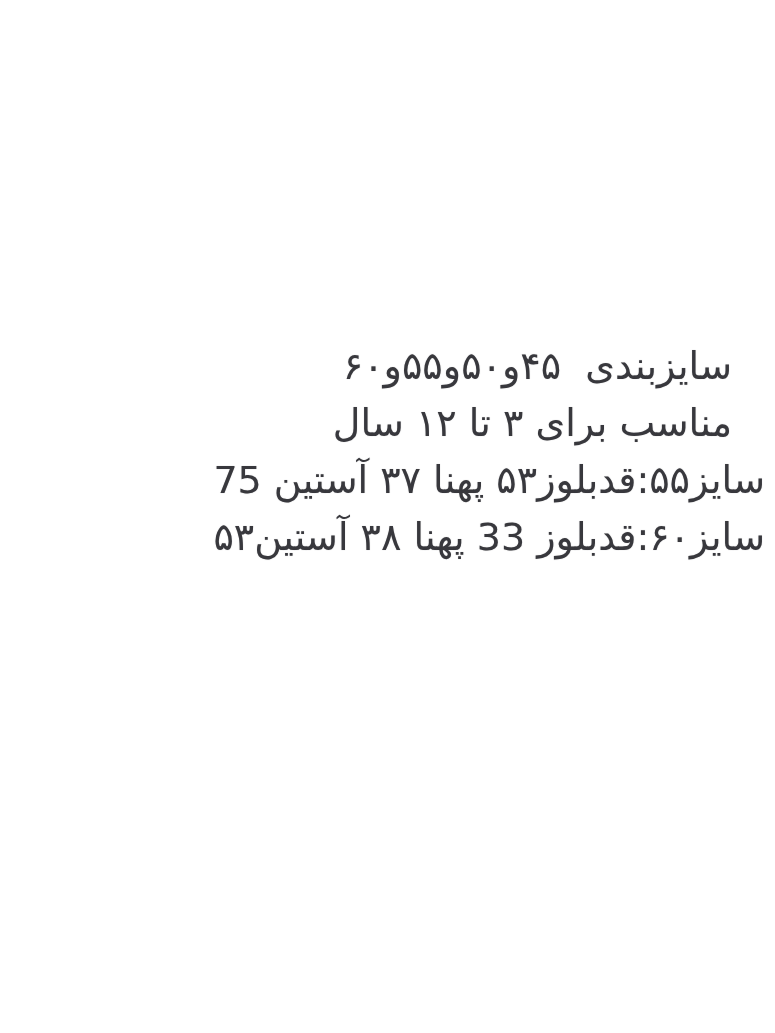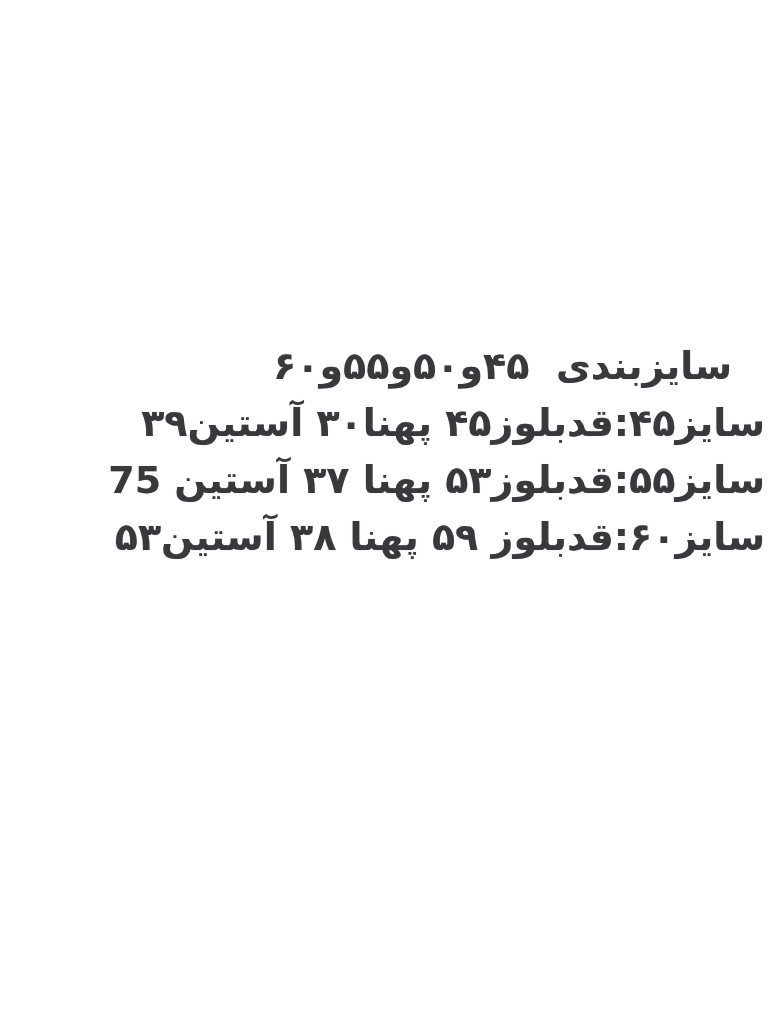--- a/index.html
+++ b/index.html
@@ -6,21 +6,20 @@
     margin: 0;
     padding: 0;
     background: #ffffff;
   }
   .sheet {
     position: relative;
     width: 775px;
     height: 1033px;
     background: #ffffff;
     overflow: hidden;
-    font-weight: bold;
   }
   .text-block {
     position: absolute;
     top: 338px;
     right: 10px;
     left: 10px;
     direction: rtl;
     text-align: right;
     font-family: "DejaVu Sans", sans-serif;
     font-size: 38px;
@@ -37,17 +36,17 @@
     padding-left: 0;
     padding-right: 33px;
   }
 </style>
 </head>
 <body>
 
 <div class="sheet">
   <div class="text-block">
     <div class="line inset">سایزبندی  ۴۵و۵۰و۵۵و۶۰</div>
-    <div class="line">سایز۴۵:قدبلوز۴۵ پهنا۳۰ آستین۳۹</div>
+    <div class="line inset">مناسب برای ۳ تا ۱۲ سال</div>
     <div class="line">سایز۵۵:قدبلوز۵۳ پهنا ۳۷ آستین 75</div>
-    <div class="line">سایز۶۰:قدبلوز ۵۹ پهنا ۳۸ آستین۵۳</div>
+    <div class="line">سایز۶۰:قدبلوز 33 پهنا ۳۸ آستین۵۳</div>
   </div>
 </div>
 
 </body></html>

